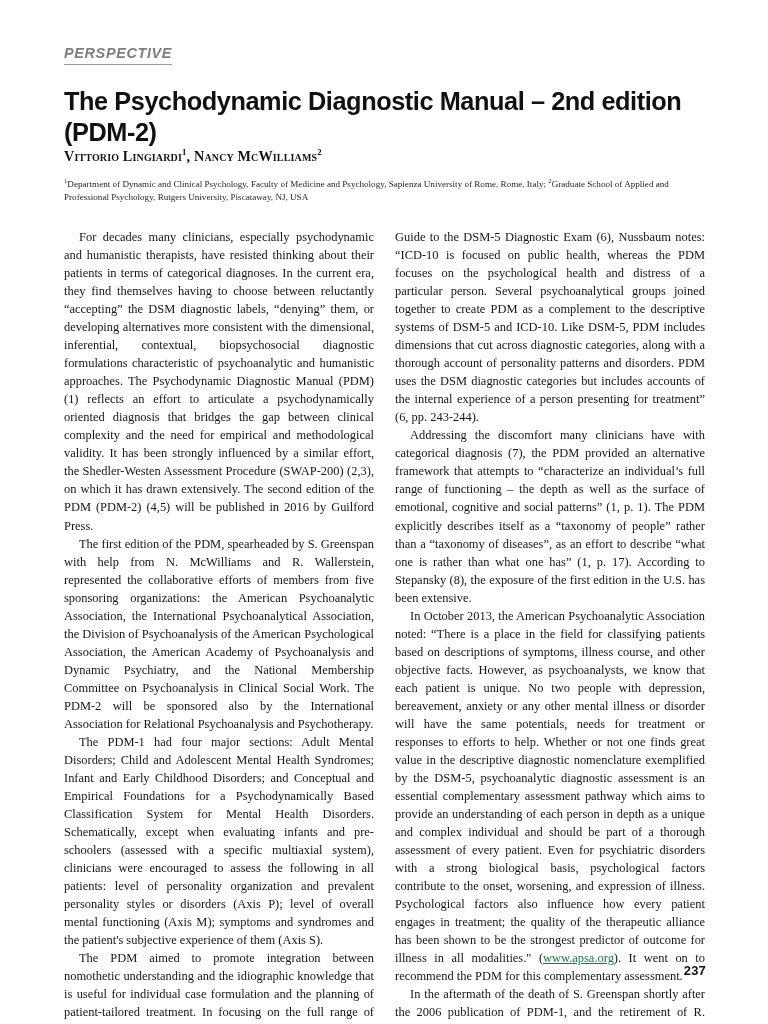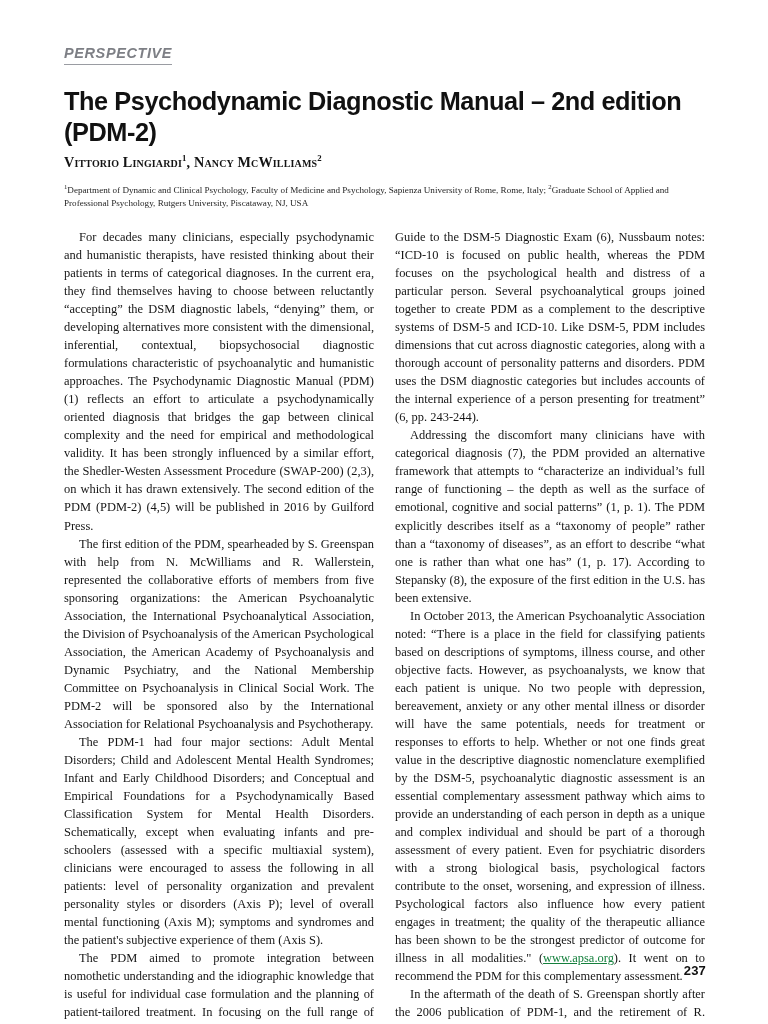--- a/index.html
+++ b/index.html
@@ -54,21 +54,21 @@
     line-height: 1.16;
     letter-spacing: -0.45px;
     color: #111111;
     margin: 21px 0 0 0;
     width: 648px;
     transform: scaleX(0.955);
     transform-origin: left top;
   }
 
   .author-line {
-    margin-top: 7px;
+    margin-top: 1px;
     font-family: "Liberation Serif", "DejaVu Serif", serif;
     font-size: 14.2px;
     font-variant: small-caps;
     font-weight: bold;
     letter-spacing: 0.15px;
     color: #141414;
     line-height: 1.2;
   }
   .author-line sup {
     font-size: 0.62em;

